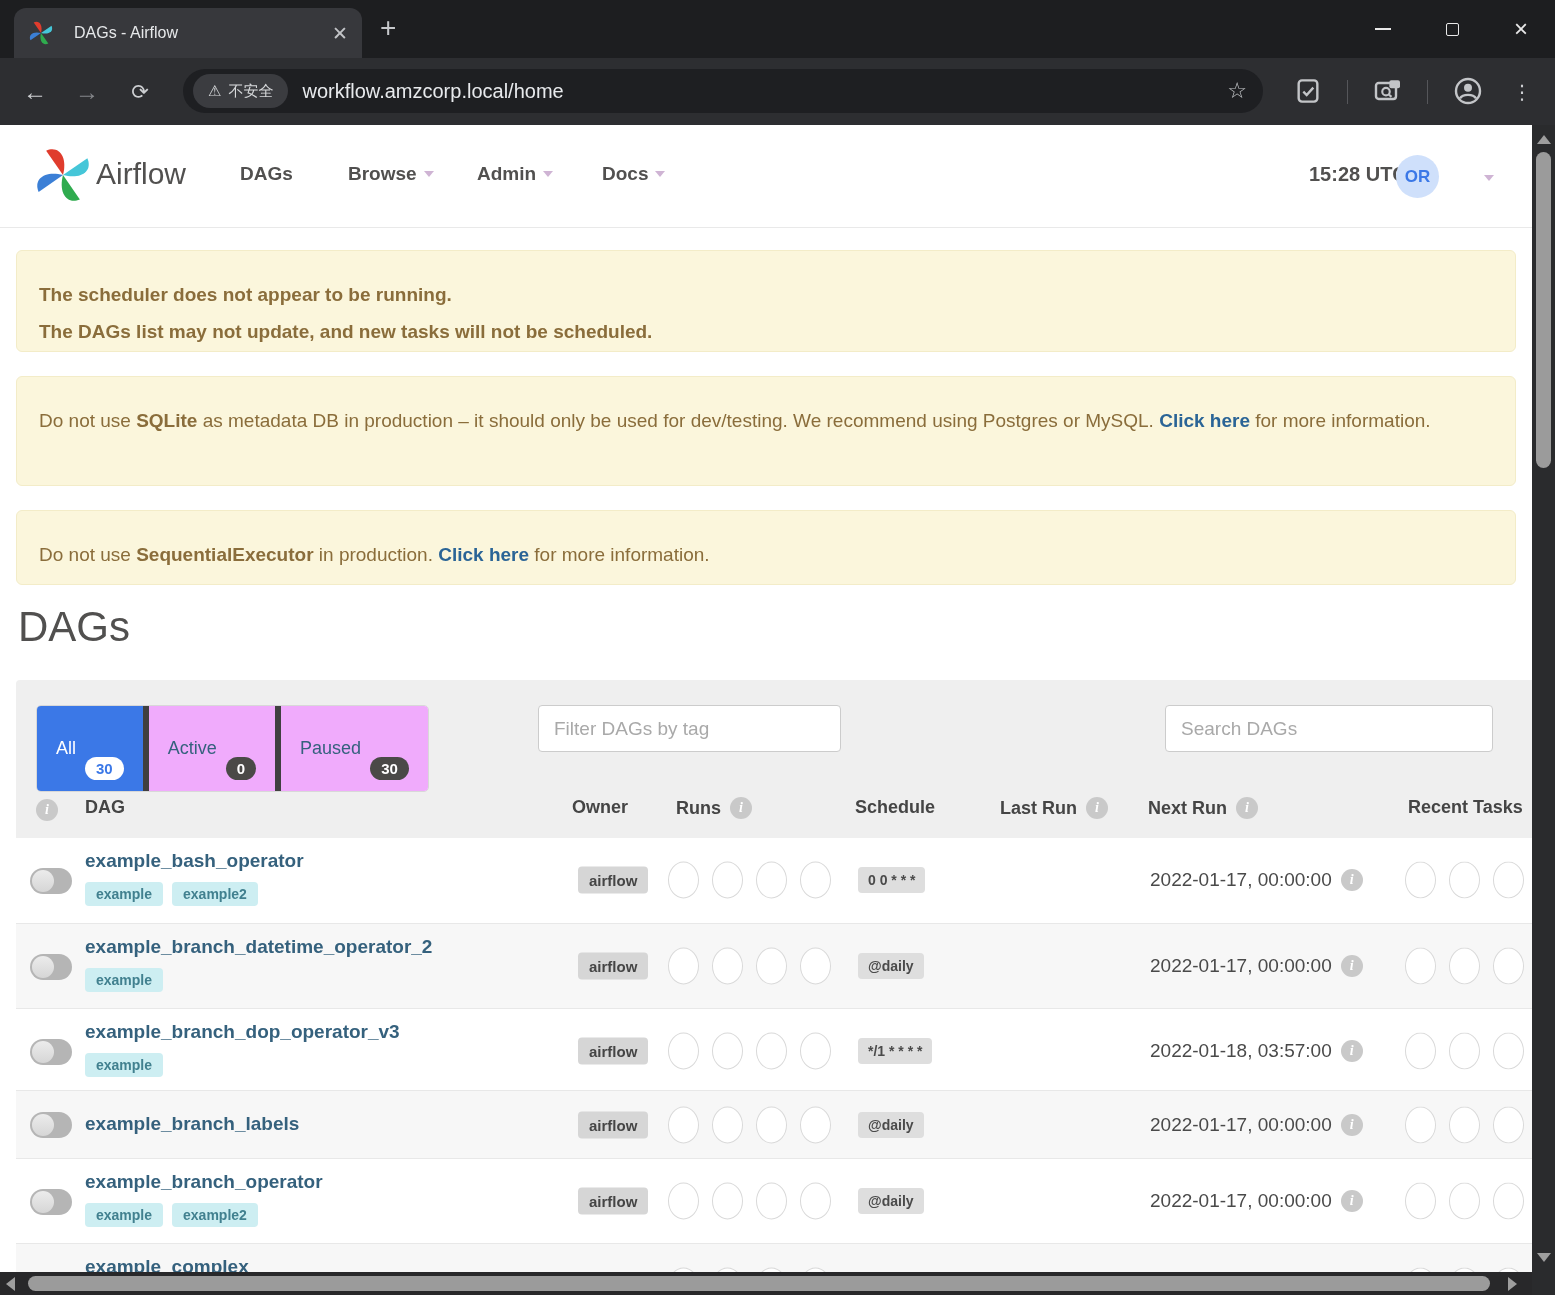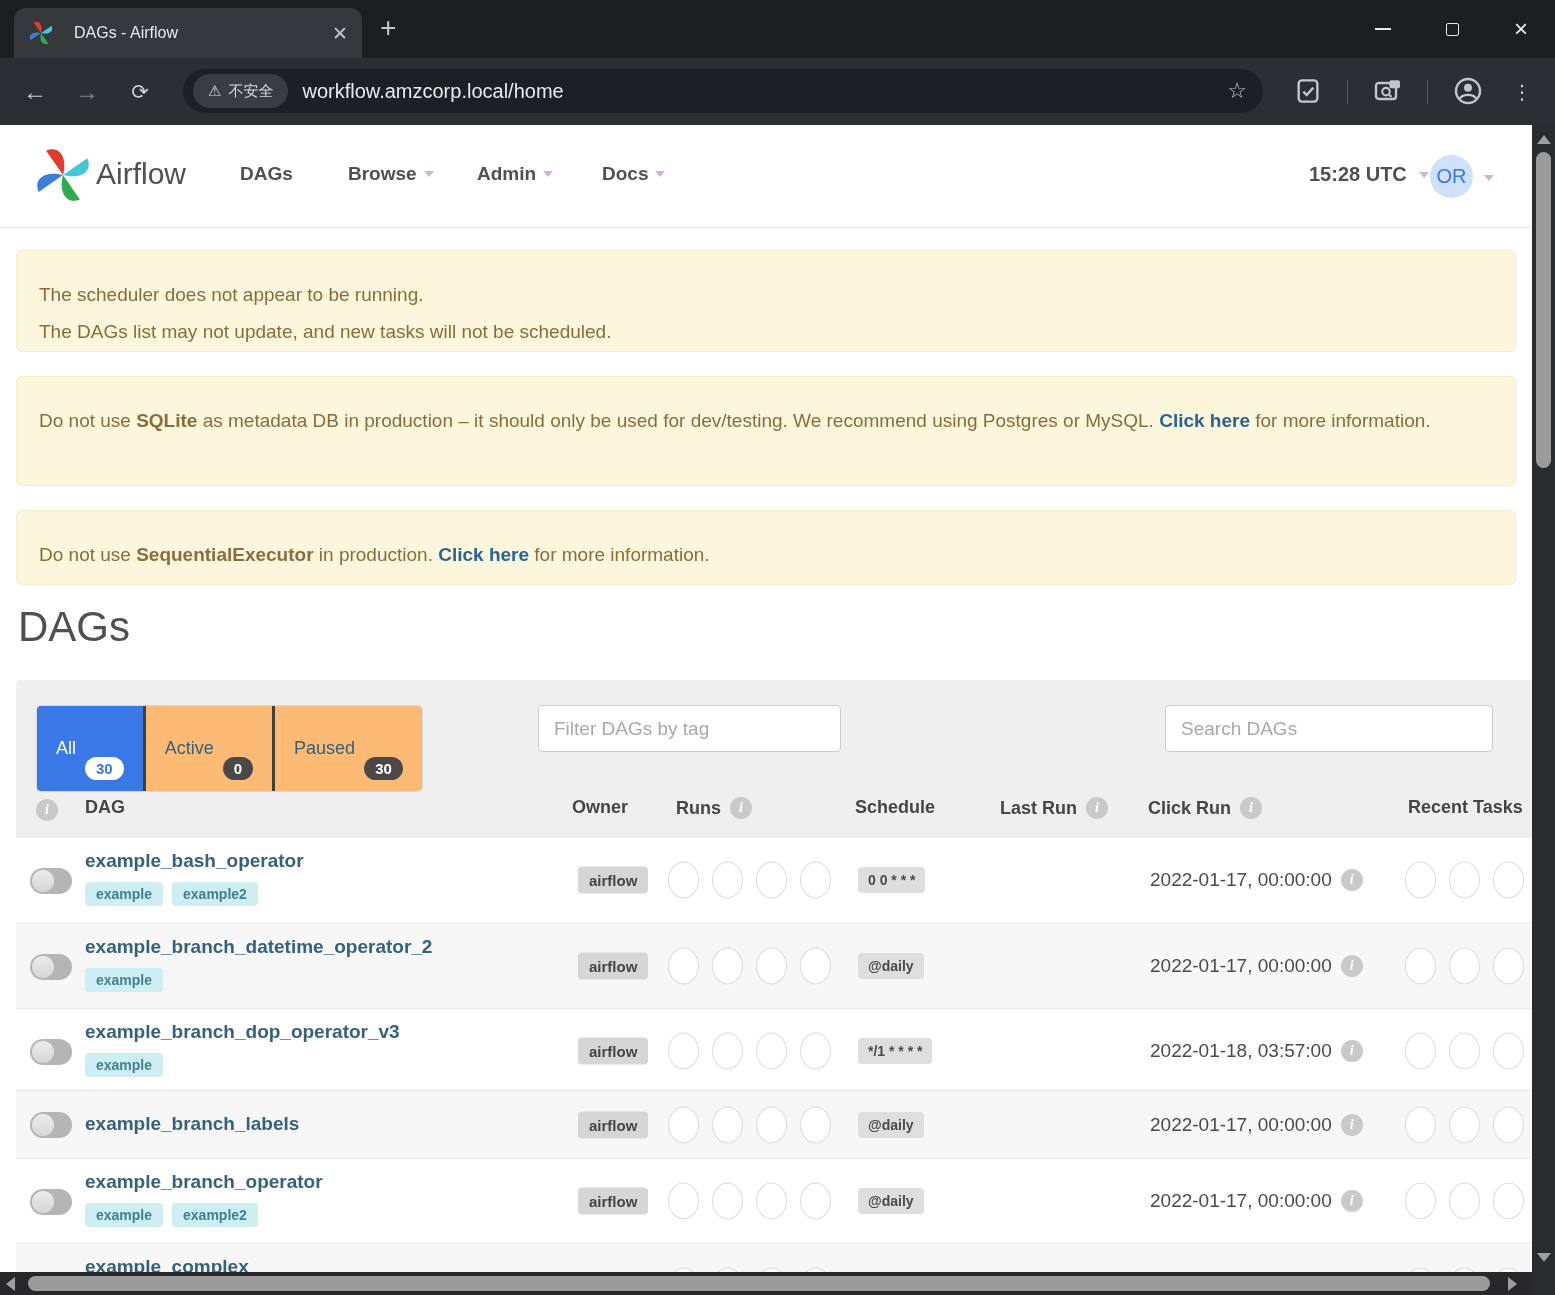--- a/index.html
+++ b/index.html
@@ -29,35 +29,35 @@
 
   
   .content { position:absolute; left:0; top:125px; width:1532px; height:1147px; background:#ffffff; overflow:hidden; }
 
   .af-nav { position:absolute; left:0; top:0; width:100%; height:103px; background:#fff; border-bottom:1px solid #e9e9e9; }
   .af-logo { position:absolute; left:33px; top:20px; }
   .af-brand { position:absolute; left:96px; top:32px; font-size:30px; color:#51504f; }
   .af-menu-item { position:absolute; top:38px; font-size:19px; font-weight:bold; color:#51504f; display:flex; align-items:center; gap:7px; cursor:pointer; }
   .caret { width:0; height:0; border-left:5px solid transparent; border-right:5px solid transparent; border-top:6px solid #cfb4d4; display:inline-block; }
   .nav-clock { position:absolute; left:1262px; top:38px; font-size:20px; font-weight:bold; color:#51504f; display:flex; align-items:center; gap:12px;margin-left:47px; }
-  .avatar { position:absolute; left:1430px; top:30px; width:43px; height:43px; border-radius:50%; background:#cfe0fb; color:#3b78e7; font-weight:normal; font-size:20px; display:flex; align-items:center; justify-content:center; }
+  .avatar { position:absolute; left:1396px; top:30px; width:43px; height:43px; border-radius:50%; background:#cfe0fb; color:#3b78e7; font-weight:bold; font-size:17px; display:flex; align-items:center; justify-content:center; }
   .avatar-caret { position:absolute; left:1484px; top:50px; }
 
   .alert { position:absolute; left:16px; width:1500px; background:#fbf6dc; border:1px solid #f3ecc8; border-radius:6px; color:#8a6d3b; font-size:19px; padding:25px 22px; line-height:37px; }
   .alert a { color:#2a6496; font-weight:bold; text-decoration:none; }
   .alert b { font-weight:bold; }
-  #alert1 { top:125px; height:102px; }
+  #alert1 { top:125px; height:102px;font-weight:bold; }
   #alert2 { top:251px; height:110px; }
   #alert3 { top:385px; height:75px; }
 
   .page-title { position:absolute; left:18px; top:478px; font-size:42px; color:#51504f; font-weight:400; }
 
   .filter-panel { position:absolute; left:16px; top:555px; width:1544px; height:158px; background:#efefef; border-radius:4px 4px 0 0; }
   .tabgroup { position:absolute; left:20px; top:25px; display:inline-flex; border:1px solid #d8d8d8; border-radius:5px; overflow:hidden; background:#fff; }
-  .ftab { display:flex; align-items:center; gap:9px; padding:11px 19px; font-size:18px; color:#35617d; background:#fdba74; border-left:3px solid #404040; cursor:pointer; }
+  .ftab { display:flex; align-items:center; gap:9px; padding:11px 19px; font-size:18px; color:#35617d; background:#f0abfc; border-left:6px solid #404040; cursor:pointer; }
   .ftab:first-child { border-left:none; }
   .ftab.active { background:#3b78e7; color:#fff; }
   .fbadge { background:#4a4947; color:#fff; border-radius:13px; padding:3px 11px; font-size:15px; font-weight:bold;margin-top:40px; }
   .ftab.active .fbadge { background:#fff; color:#3b78e7; }
   .filter-input { position:absolute; top:25px; height:47px; border:1px solid #cccccc; border-radius:4px; font-size:19px; padding:0 15px; color:#444; font-family:"Liberation Sans",sans-serif; }
   .filter-input::placeholder { color:#a9a9a9; }
   #tagfilter { left:522px; width:303px; }
   #dagsearch { left:1149px; width:328px; }
 
   .thead { position:absolute; left:0; top:100px; width:100%; height:58px; font-size:18px; font-weight:bold; color:#454545; }
@@ -229,21 +229,21 @@
         <span class="th" style="left:660px;">
             <span>Runs</span>
             <span class="info-ico">i</span>
           </span>
         <span class="th" style="left:839px;">Schedule</span>
         <span class="th" style="left:984px;">
             <span>Last Run</span>
             <span class="info-ico">i</span>
           </span>
         <span class="th" style="left:1132px;">
-            <span>Click Run</span>
+            <span>Next Run</span>
             <span class="info-ico">i</span>
           </span>
         <span class="th" style="left:1392px;">Recent Tasks</span>
       </div>
     </div>
 
     <div class="rows">
 
       <div class="dag-row tall">
         <span class="toggle"></span>

